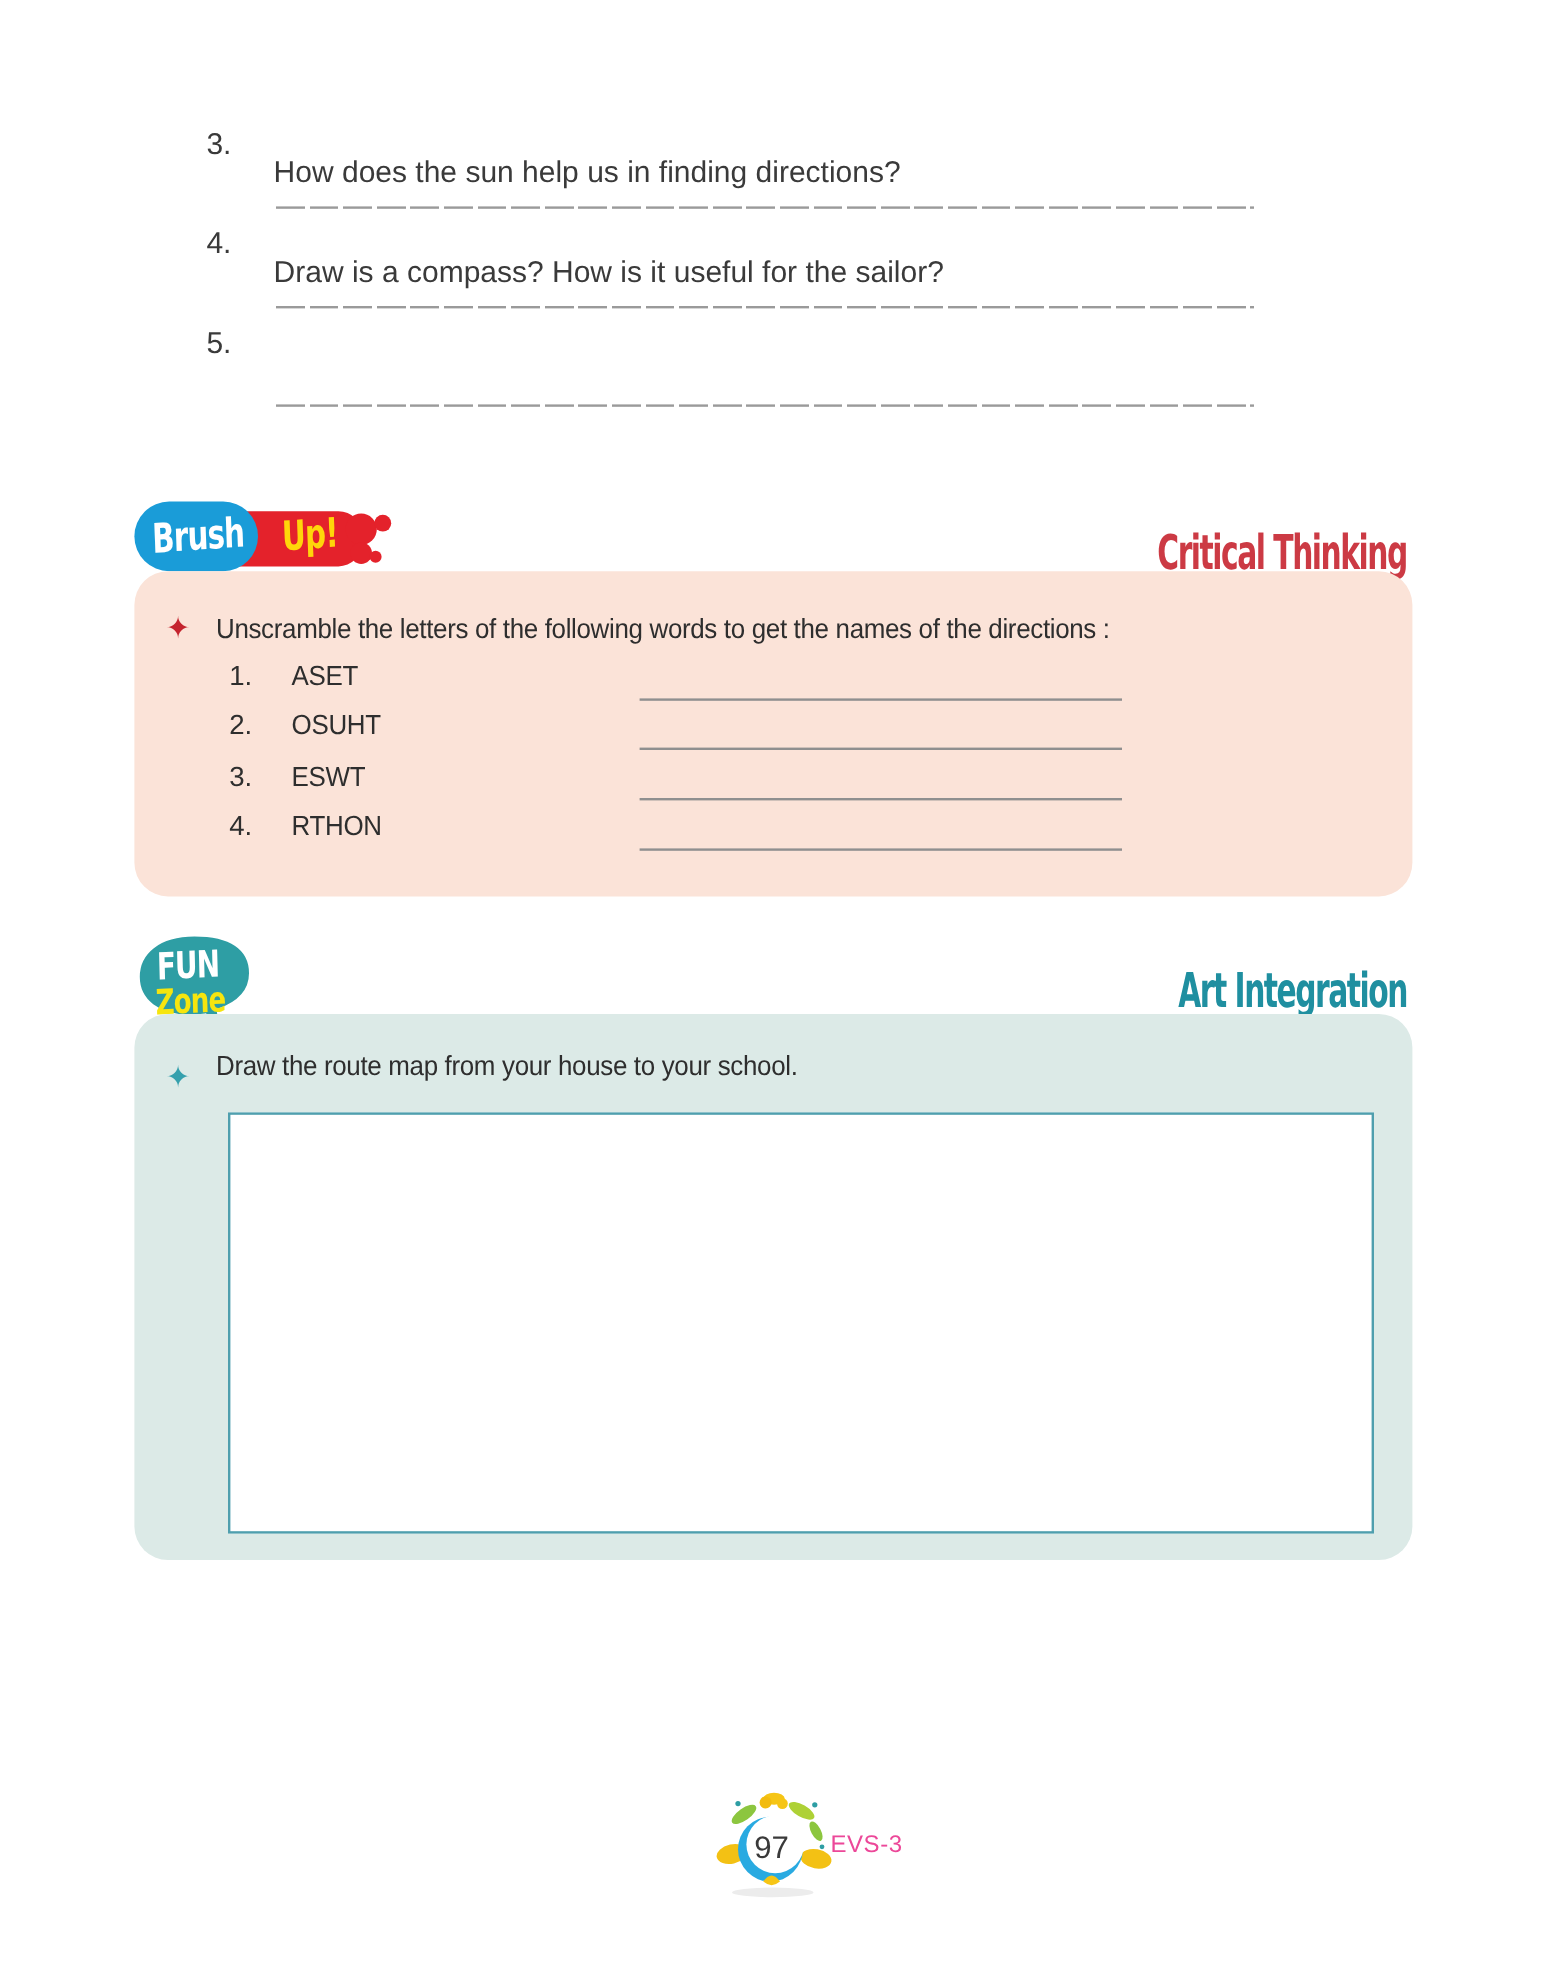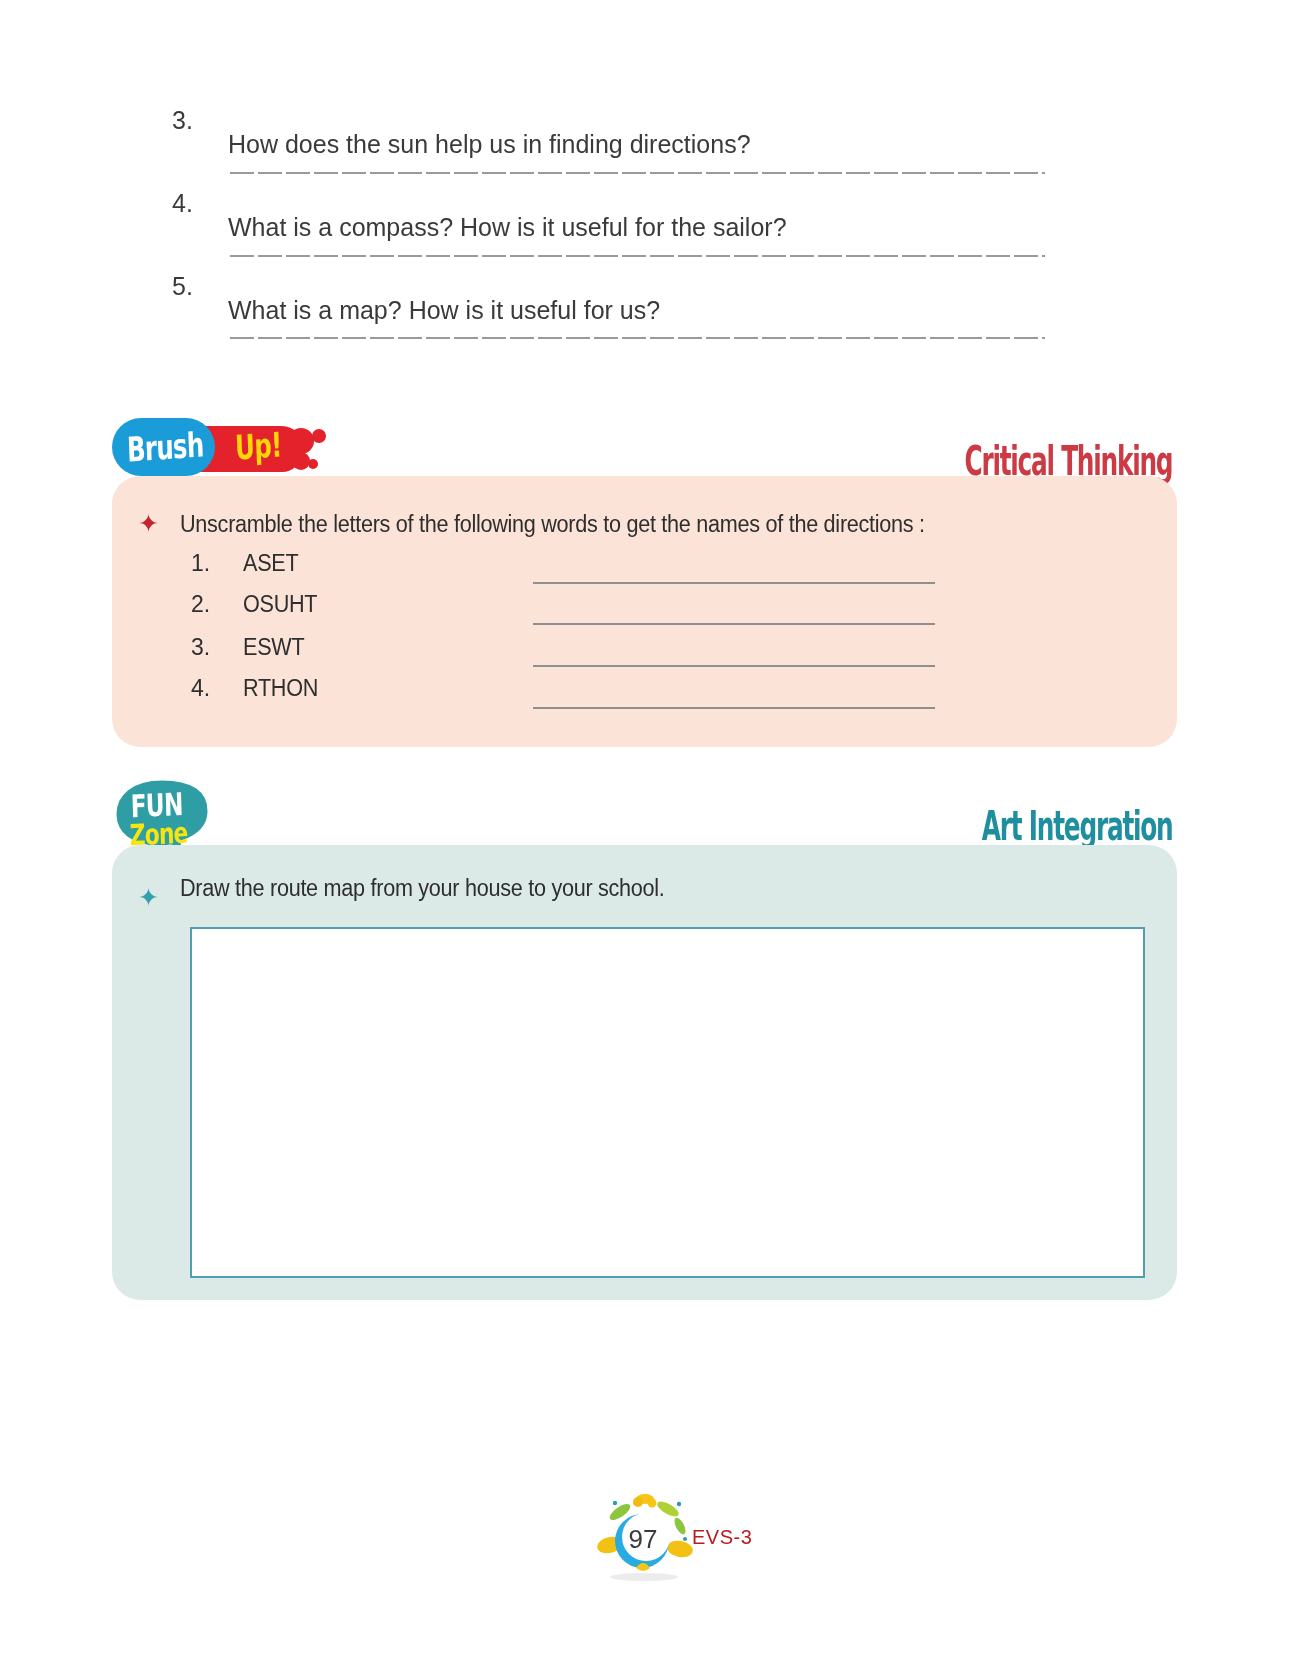--- a/index.html
+++ b/index.html
@@ -72,43 +72,42 @@
   .fun-word1 span { display:inline-block; color:#fff; font-size:31px; letter-spacing:-1px;
                     transform:scaleX(0.75) rotate(-2deg); }
   .fun-word2 { top:41px; left:2px; }
   .fun-word2 span { display:inline-block; color:#f6e50e; font-size:29px; letter-spacing:-1px;
                     transform:scaleX(0.75) rotate(-2deg); }
 
   
   .footer-badge { position:absolute; left:596px; top:1492px; width:100px; height:92px; }
   .page-num { position:absolute; left:0; top:32px; width:94px; text-align:center;
               font-size:26px; color:#3a3a3a; }
-  .book-code { position:absolute; left:692px; top:1526px; font-size:20px; color:#b91c1c; letter-spacing:0.5px; }
+  .book-code { position:absolute; left:692px; top:1526px; font-size:20px; color:#ec4899; letter-spacing:0.5px; }
 </style>
 </head>
 <body>
 
 <div class="page">
 
   <section>
     <div class="q" style="top:106px">
       <span class="qnum">3.</span>
       <span class="qtext">How does the sun help us in finding directions?</span>
     </div>
     <div class="answer-line" style="top:172px"></div>
 
     <div class="q" style="top:189px">
       <span class="qnum">4.</span>
-      <span class="qtext">What is a compass? How is it useful for the sailor?</span>
+      <span class="qtext">Draw is a compass? How is it useful for the sailor?</span>
     </div>
     <div class="answer-line" style="top:255px"></div>
 
     <div class="q" style="top:272px">
       <span class="qnum">5.</span>
-      <span class="qtext">What is a map? How is it useful for us?</span>
     </div>
     <div class="answer-line" style="top:337px"></div>
   </section>
 
   <div class="brush-badge">
     <span class="br-red"></span>
     <span class="br-bump1"></span>
     <span class="br-bump2"></span>
     <span class="br-dot1"></span>
     <span class="br-dot2"></span>

